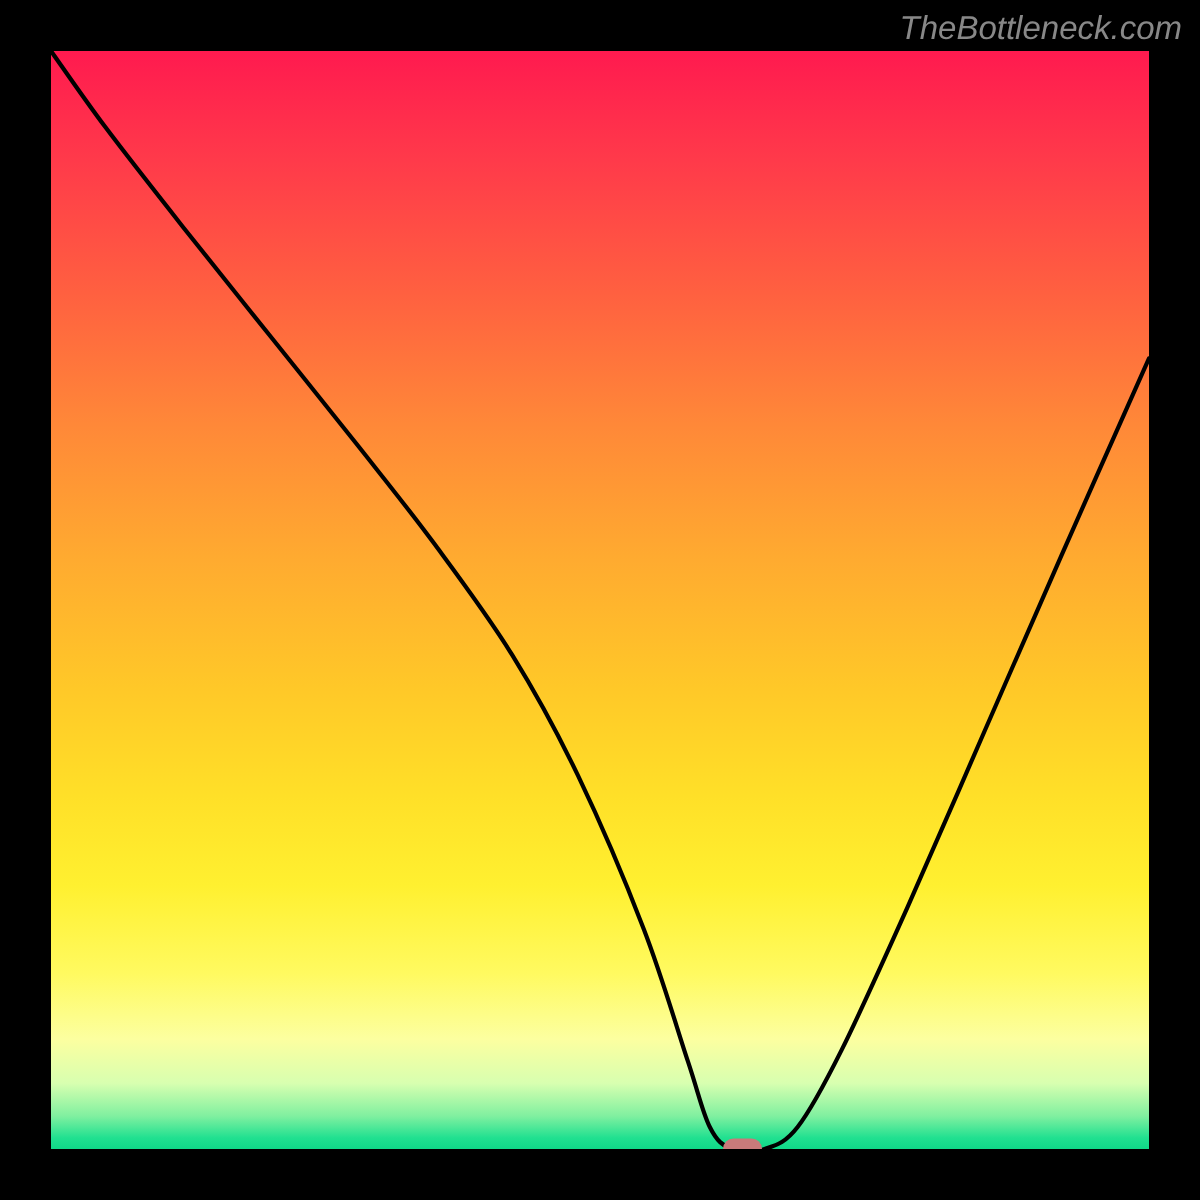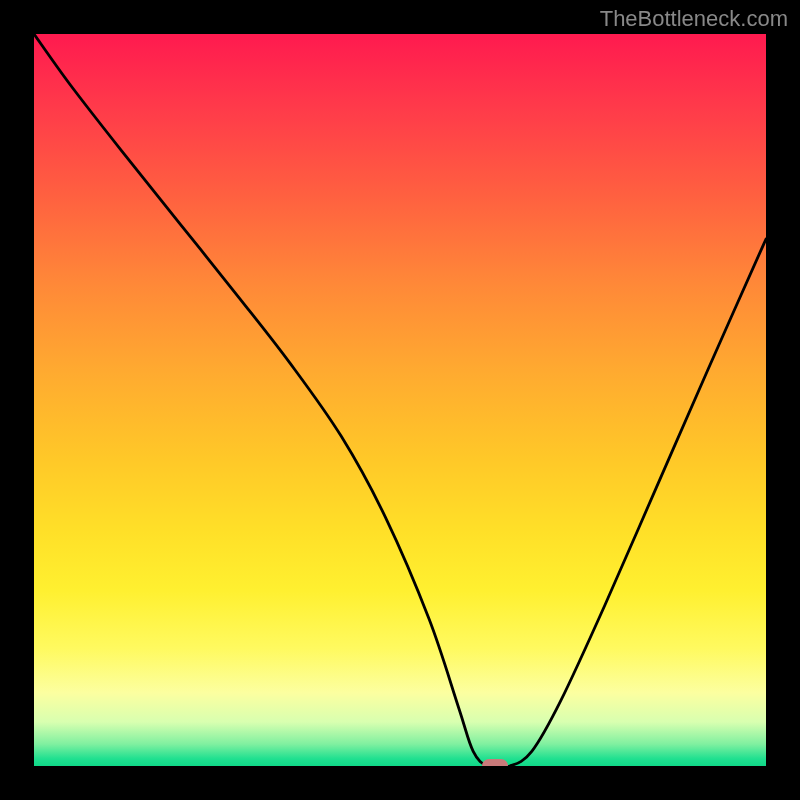--- a/index.html
+++ b/index.html
@@ -12,20 +12,21 @@
     font-family: Arial, sans-serif;
   }
   .watermark {
     position: absolute;
     top: 6px;
     right: 12px;
     color: #888;
     font-size: 22px;
     font-weight: 500;
     z-index: 10;
+    font-style: italic;
   }
   .chart-container {
     position: absolute;
     top: 34px;
     left: 34px;
     width: 732px;
     height: 732px;
     overflow: hidden;
   }
   .gradient-bg {

